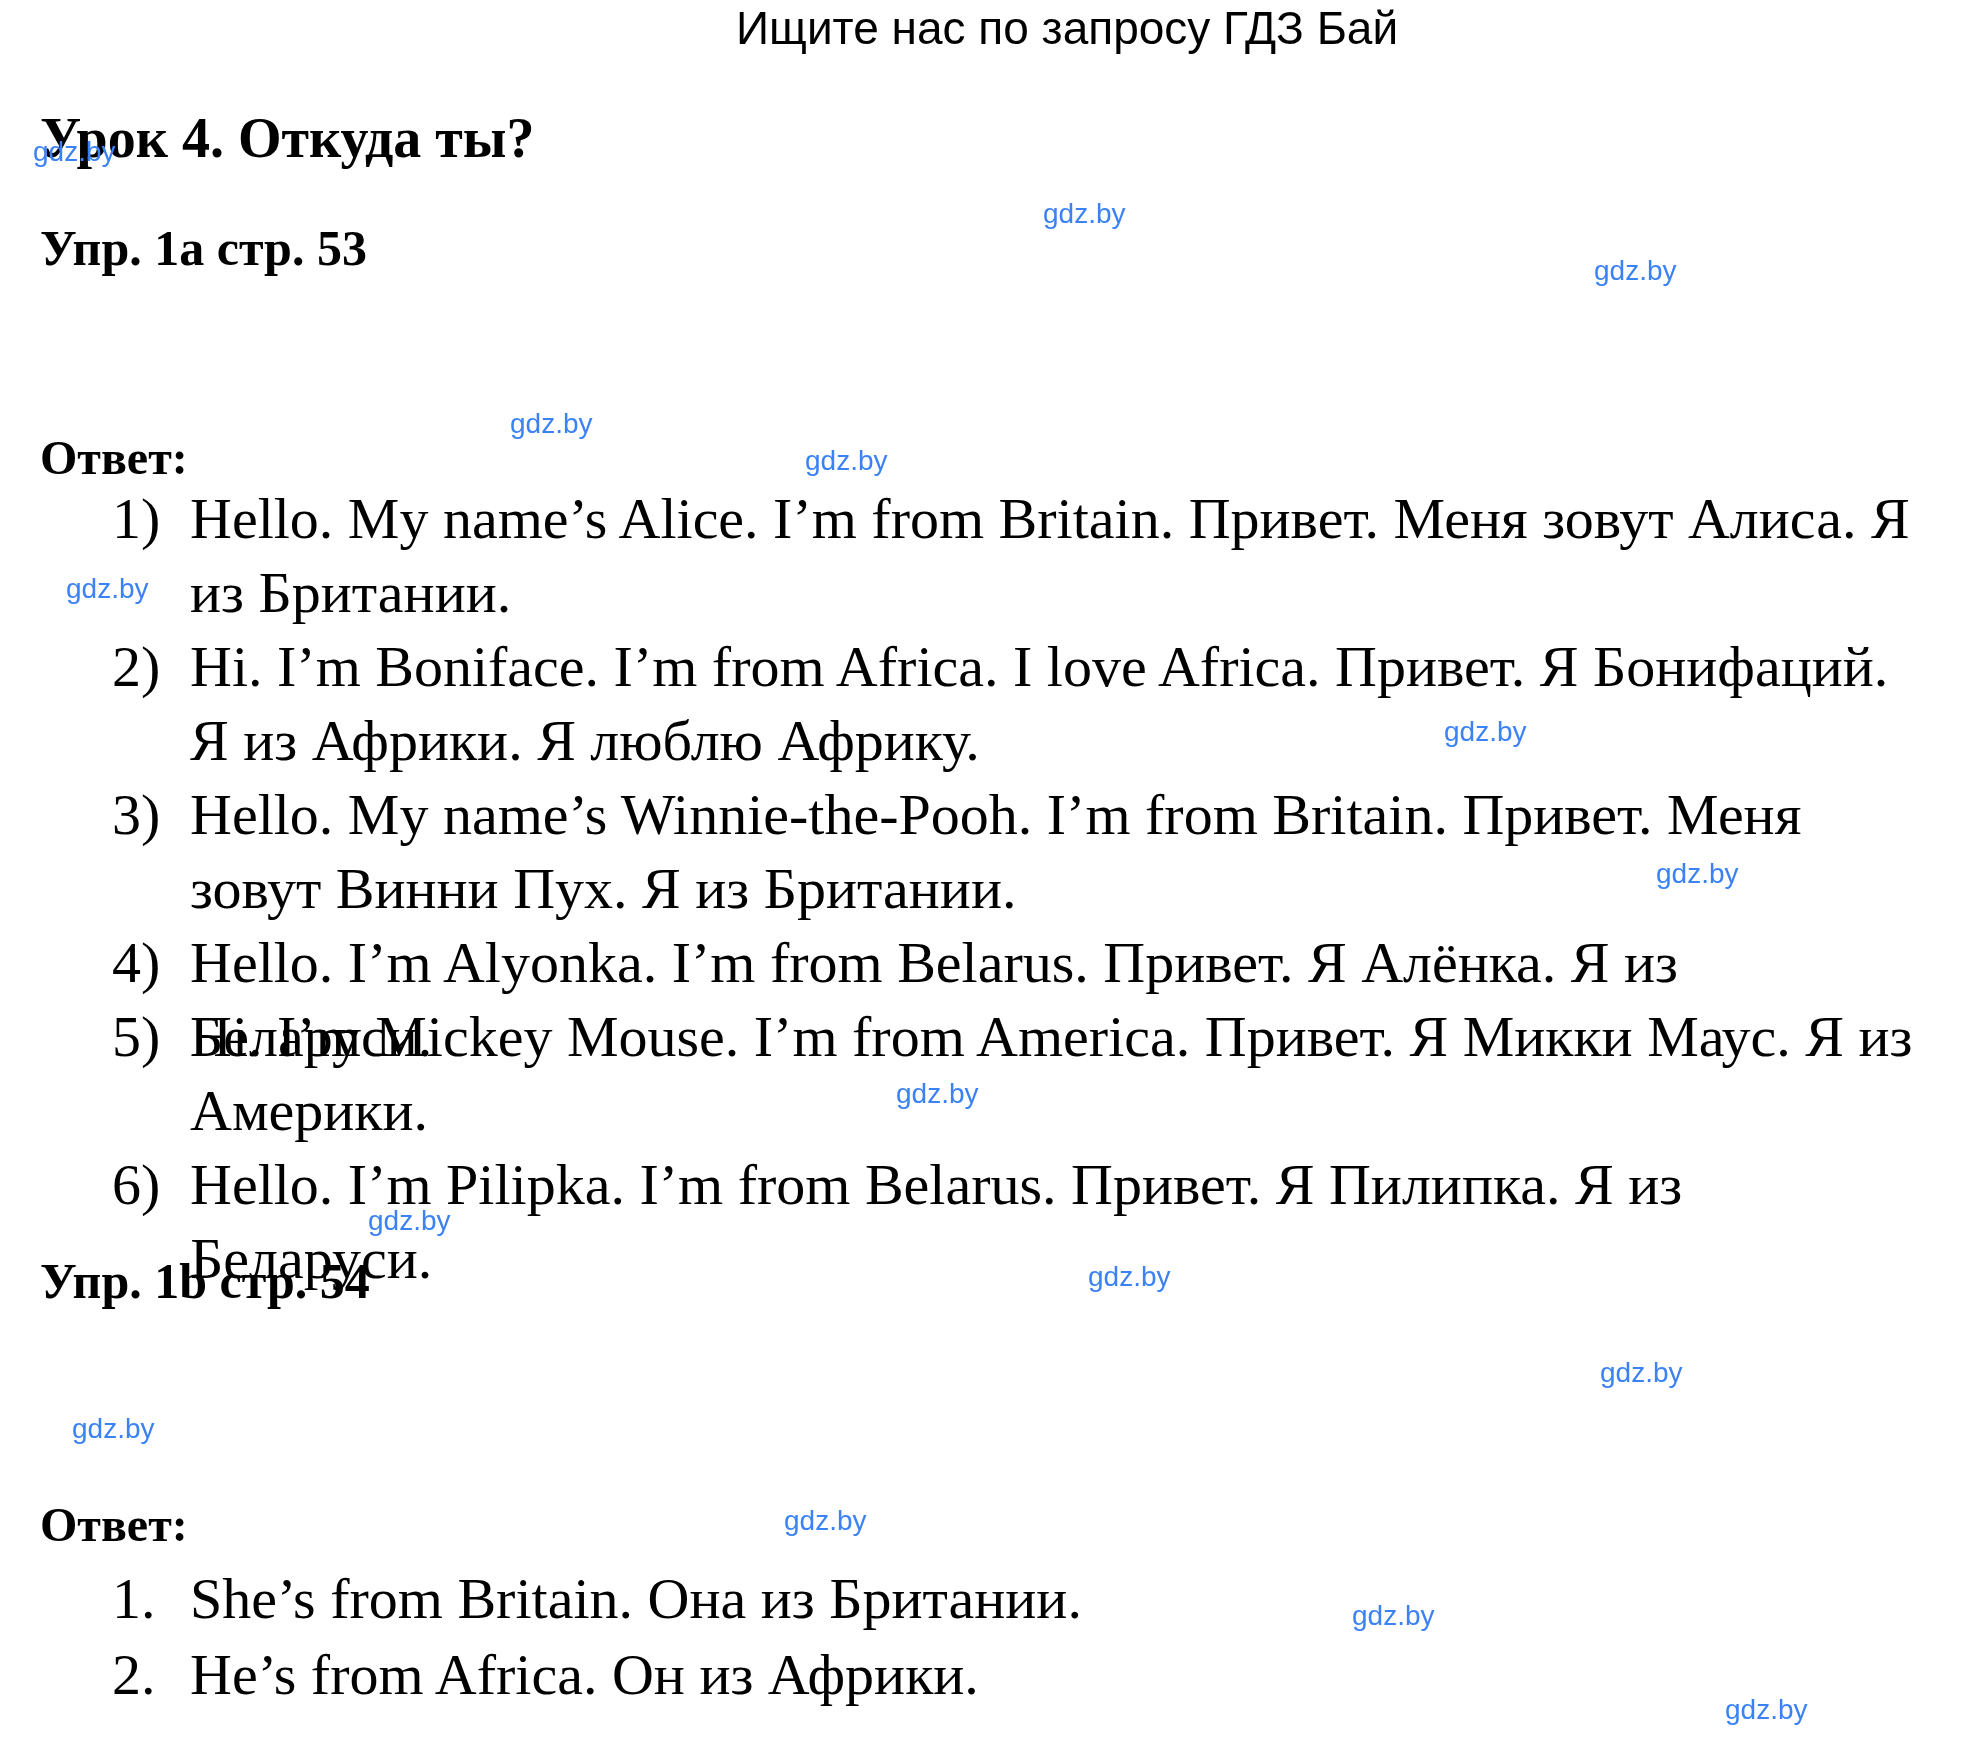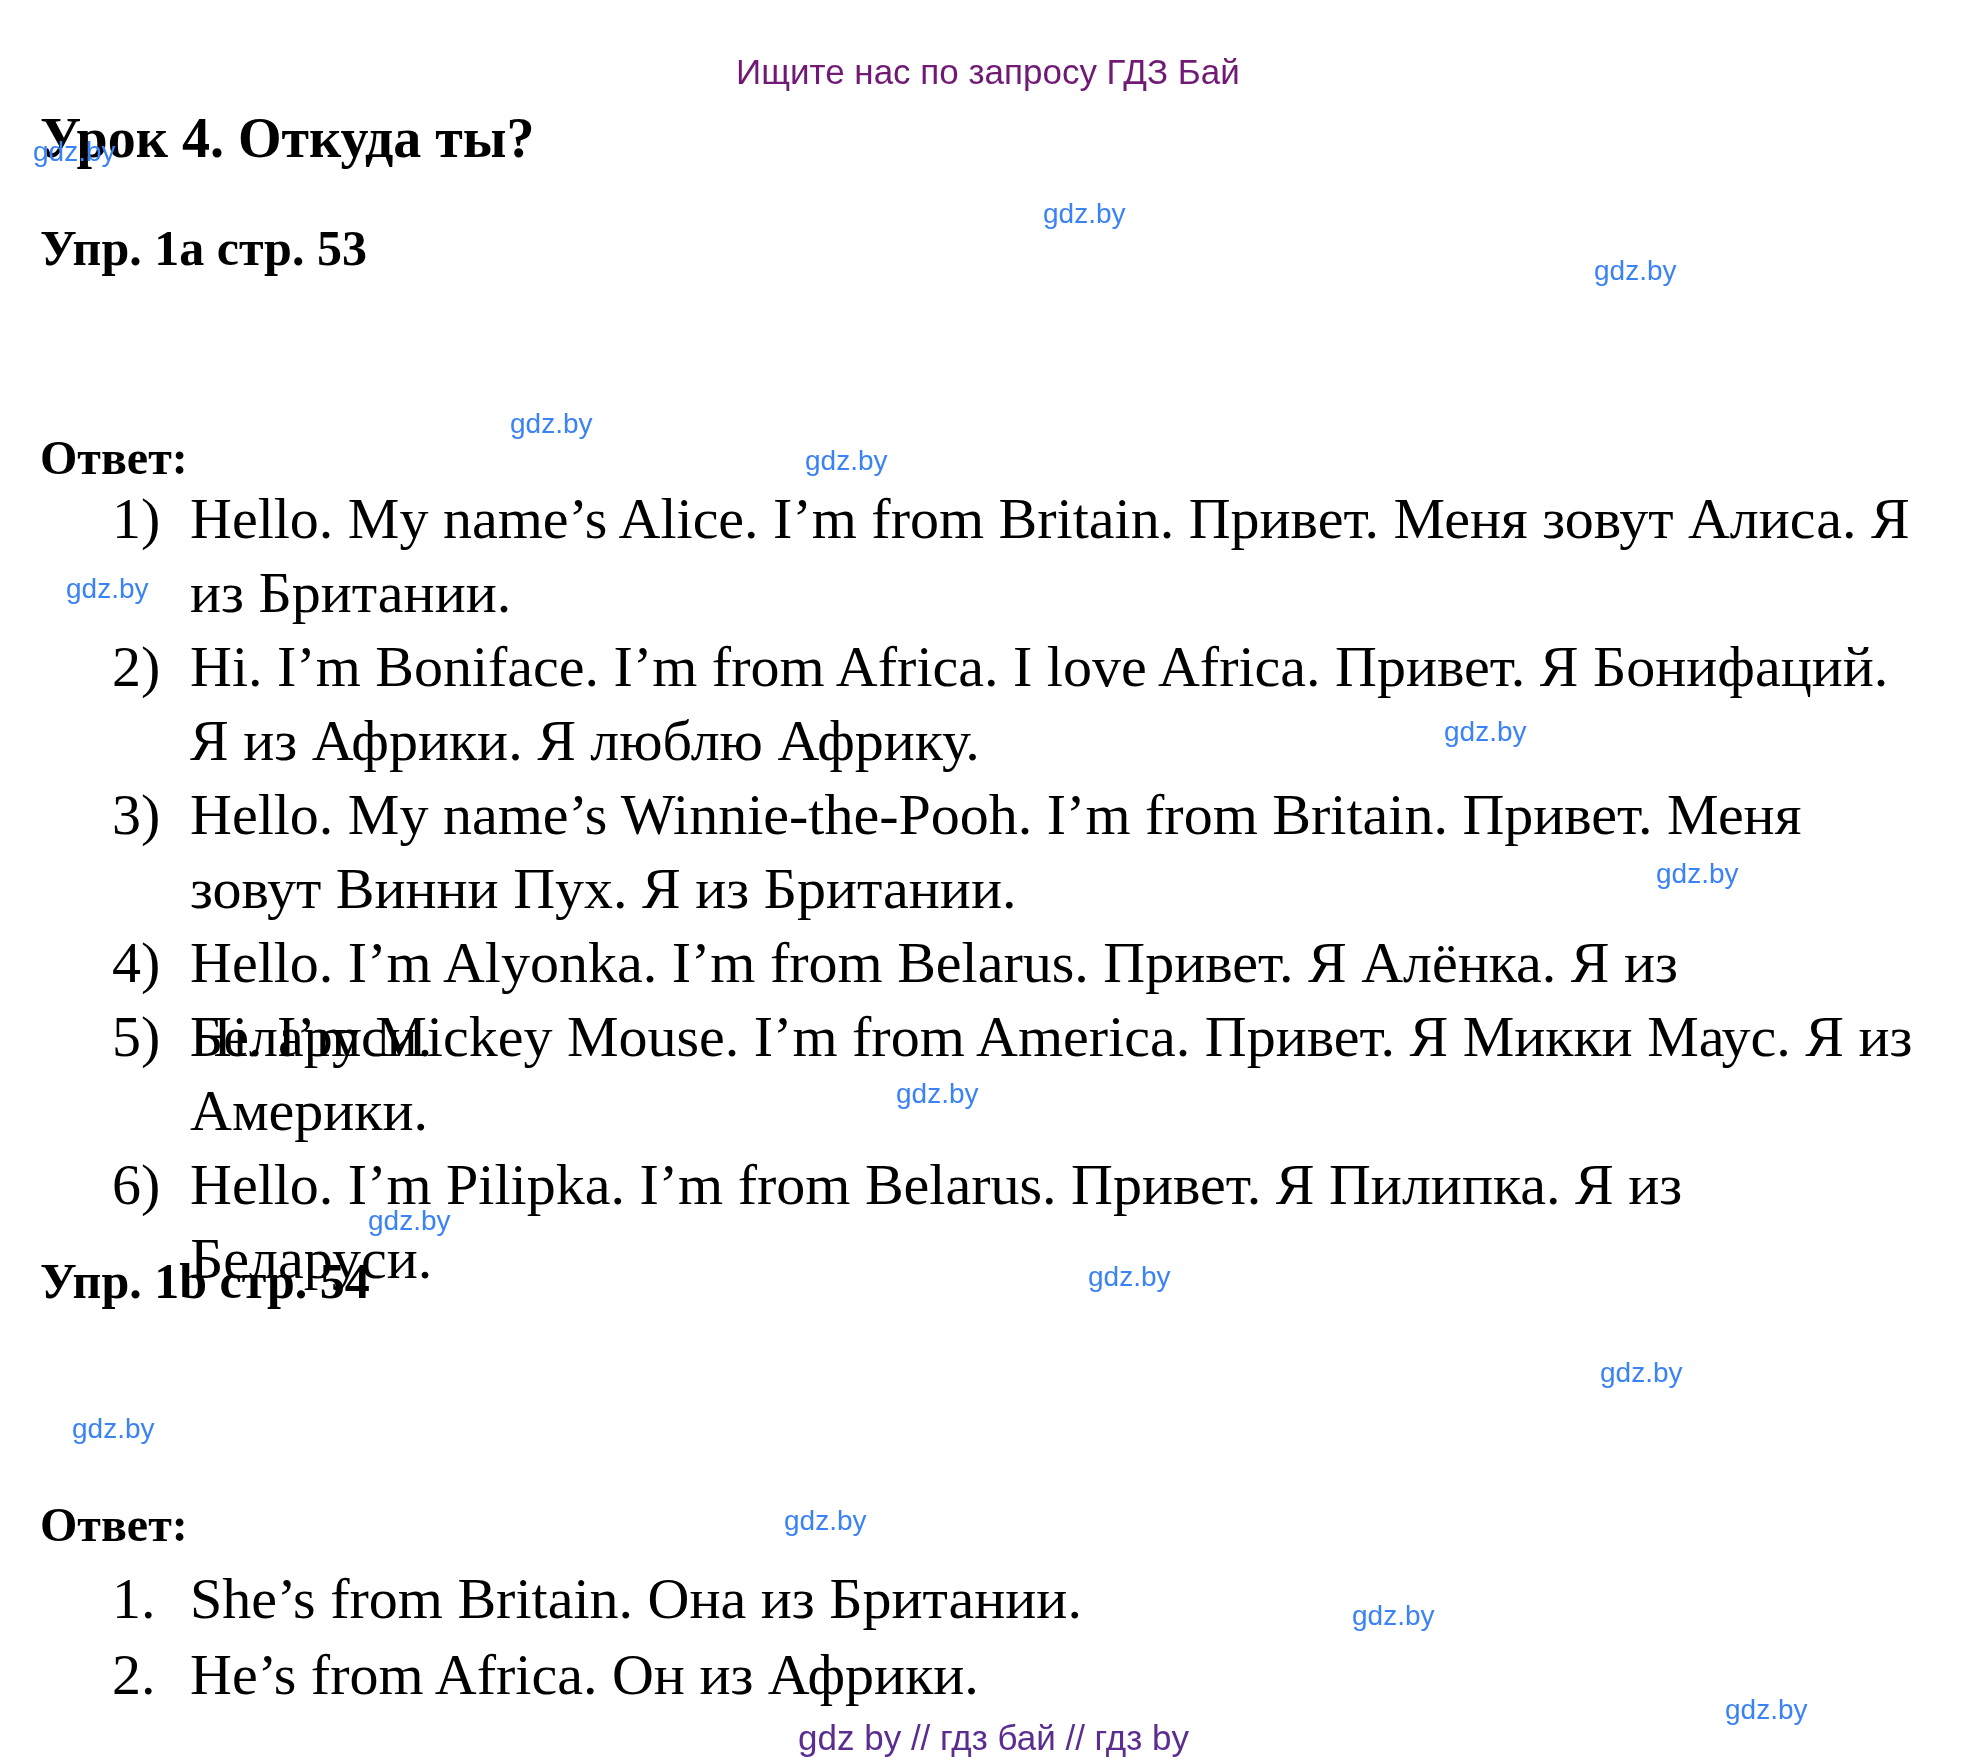--- a/index.html
+++ b/index.html
@@ -9,25 +9,24 @@
     height: 1760px;
     background: #ffffff;
     color: #000000;
     font-family: "Liberation Serif", serif;
     overflow: hidden;
   }
   .promo {
     position: absolute;
     top: 2px; left: 736px;
     font-family: "Liberation Sans", sans-serif;
-    font-size: 35px;
+    font-size: 46px;
     line-height: 52px;
-    color: #701a75;
+    color: #000000;
     white-space: nowrap;
-    margin-top: 44px;
   }
   .h1 {
     position: absolute;
     left: 40px; top: 68px;
     font-size: 56px;
     line-height: 64px;
     font-weight: 700;
     white-space: nowrap;
   }
   .h2 {
@@ -149,15 +148,14 @@
   <div class="wm" style="left:1656px;top:858px">gdz.by</div>
   <div class="wm" style="left:896px;top:1078px">gdz.by</div>
   <div class="wm" style="left:368px;top:1205px">gdz.by</div>
   <div class="wm" style="left:1088px;top:1261px">gdz.by</div>
   <div class="wm" style="left:1600px;top:1357px">gdz.by</div>
   <div class="wm" style="left:72px;top:1413px">gdz.by</div>
   <div class="wm" style="left:784px;top:1505px">gdz.by</div>
   <div class="wm" style="left:1352px;top:1600px">gdz.by</div>
   <div class="wm" style="left:1725px;top:1694px">gdz.by</div>
 
-  <div class="footer">gdz by  //  гдз бай  //  гдз by</div>
 
 </div>
 
 </body></html>

